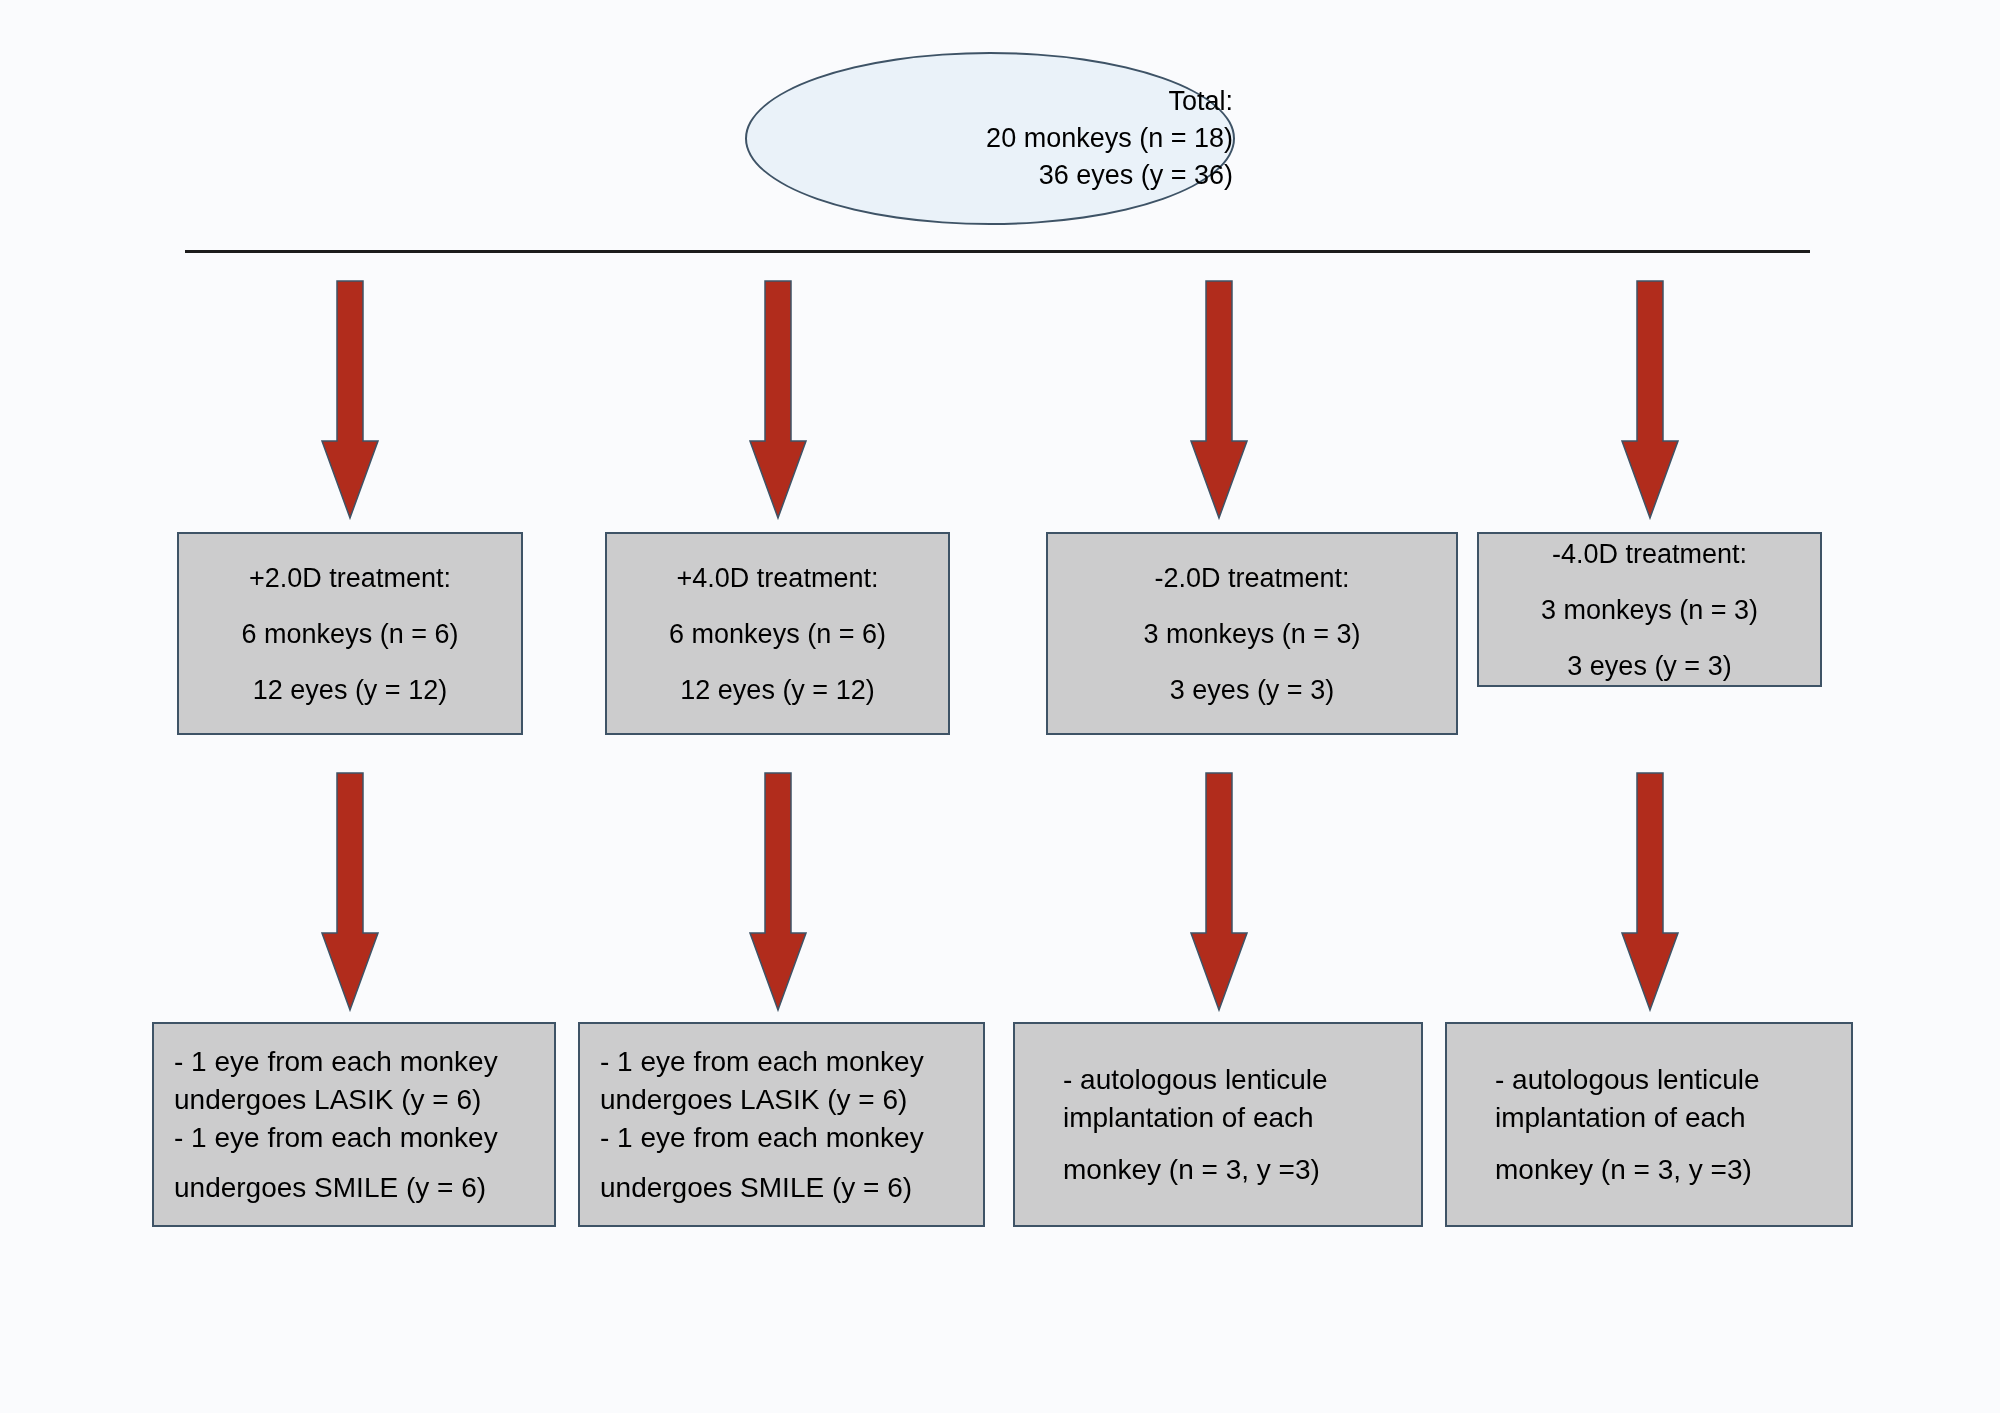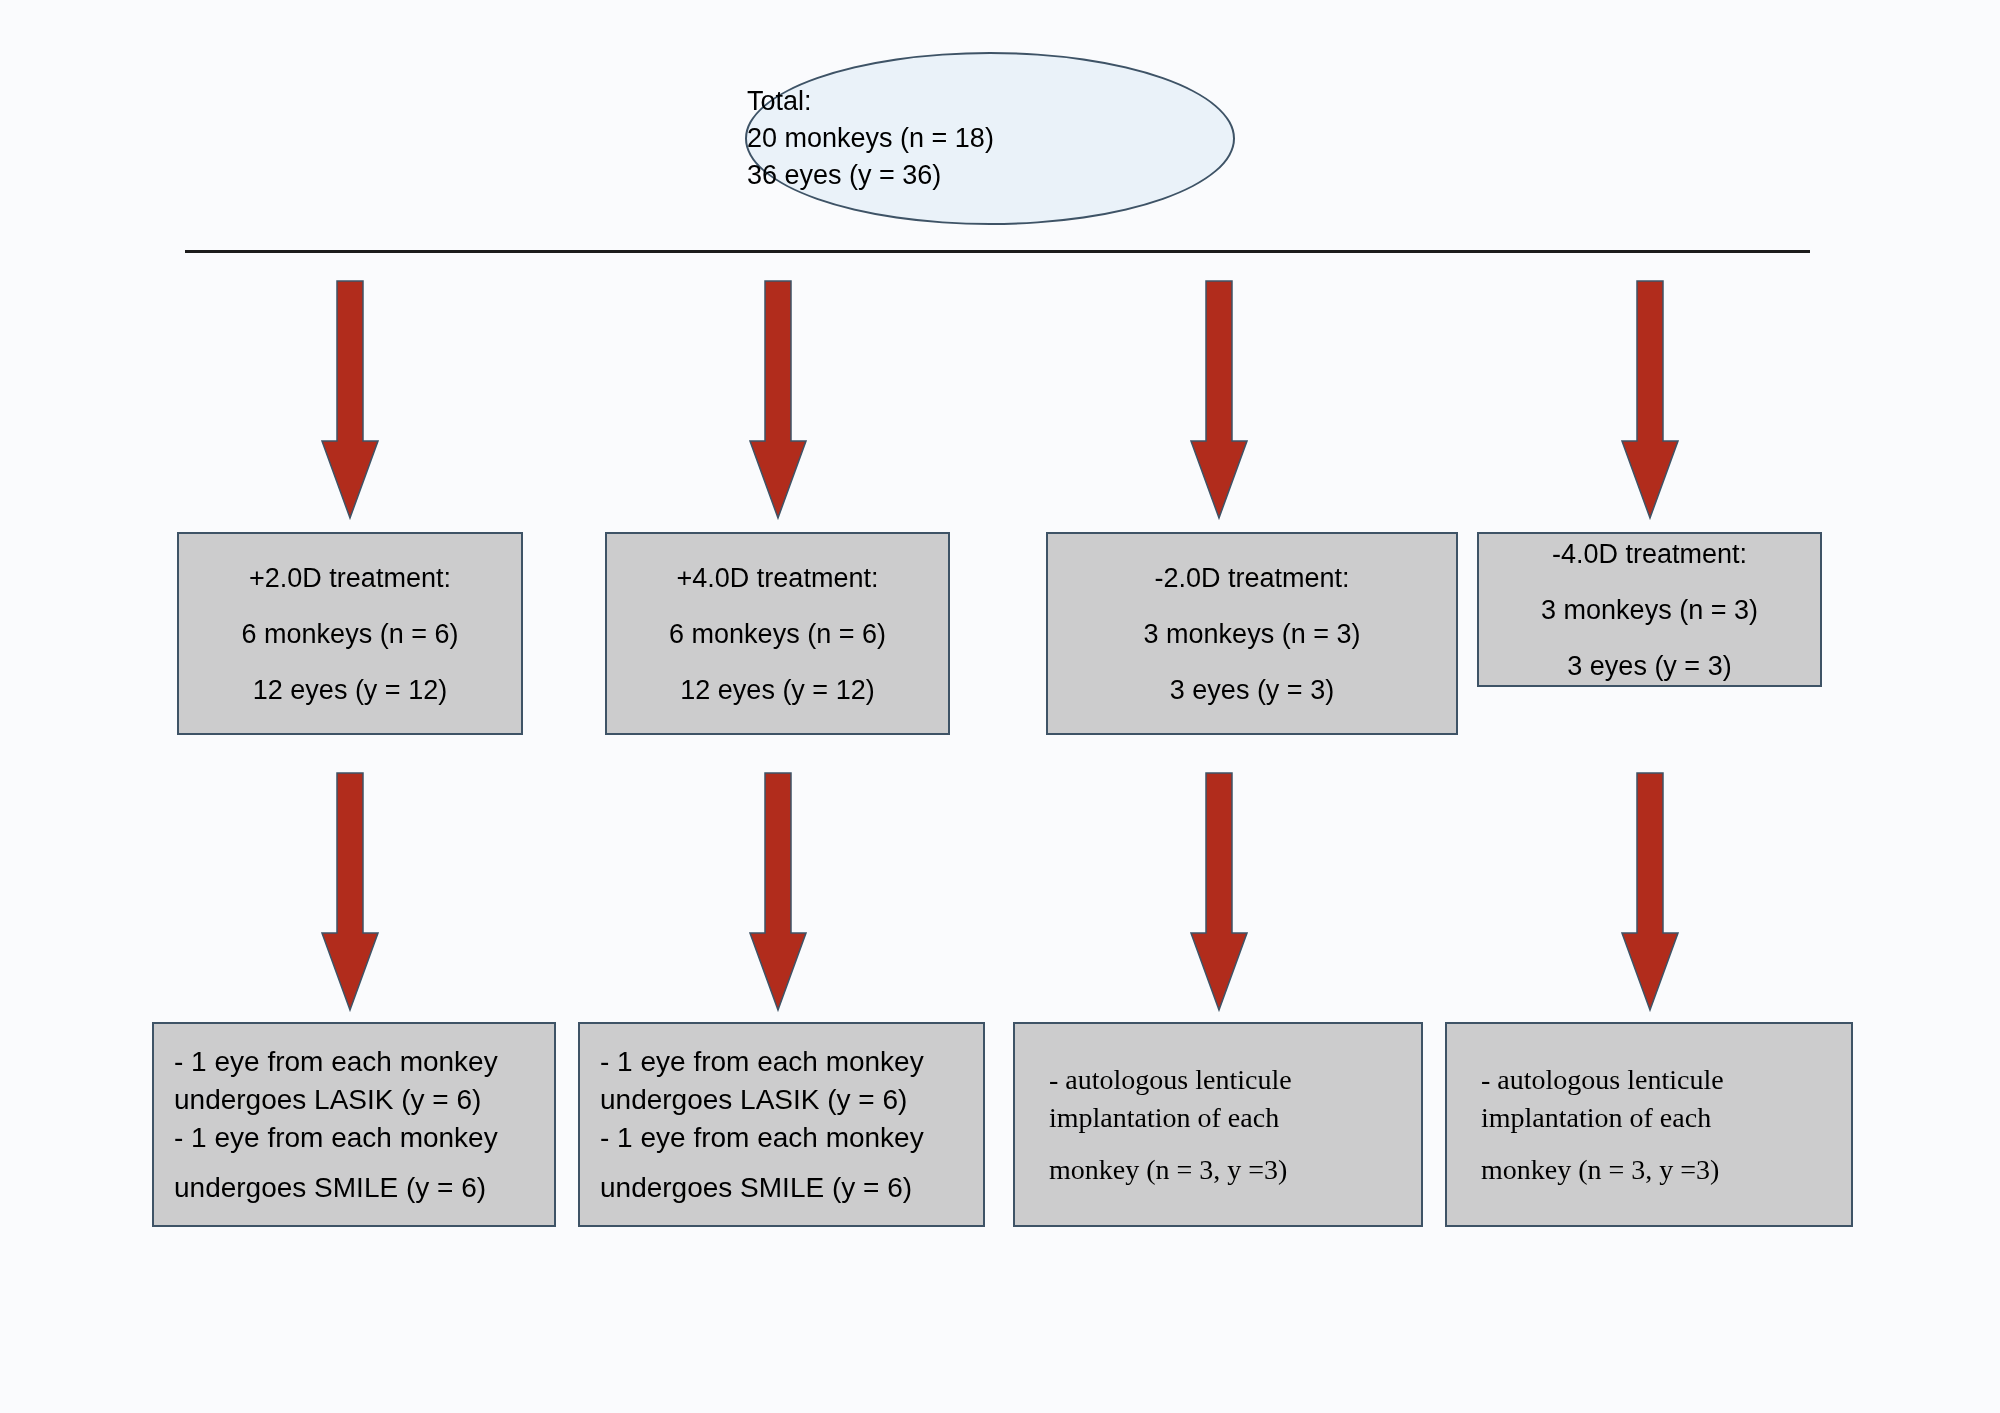--- a/index.html
+++ b/index.html
@@ -17,31 +17,31 @@
     background:var(--background);
     font-family:"Liberation Sans", sans-serif;
     color:var(--text);
     overflow:hidden;
   }
   .node{position:absolute;box-sizing:border-box;}
   .ellipse{
     background:var(--ellipse-fill);
     border:2px solid var(--shape-border);
     border-radius:50%;
-    display:flex;flex-direction:column;align-items:flex-start;justify-content:center;
+    display:flex;flex-direction:column;align-items:flex-end;justify-content:center;
     text-align:center;font-size:27px;line-height:37px;
   }
   .box{
     background:var(--box-fill);
     border:2px solid var(--shape-border);
     display:flex;flex-direction:column;justify-content:center;
   }
   .treat{align-items:center;text-align:center;font-size:27px;line-height:38px;gap:18px;}
   .proc{font-size:28px;line-height:38px;text-align:left;padding-left:20px;padding-right:10px;}
-  .proc.indent{padding-left:34px;font-family:Liberation Serif, serif;}
+  .proc.indent{padding-left:48px;}
   .gap-top{margin-top:14px;}
   .gap-top-sm{margin-top:12px;}
   .divider{position:absolute;background:var(--divider);}
   .arrow{position:absolute;display:block;}
   .arrow polygon{fill:var(--arrow-fill);stroke:var(--shape-border);stroke-width:1.5;}
 </style>
 </head>
 <body>
 
 <div class="canvas">

